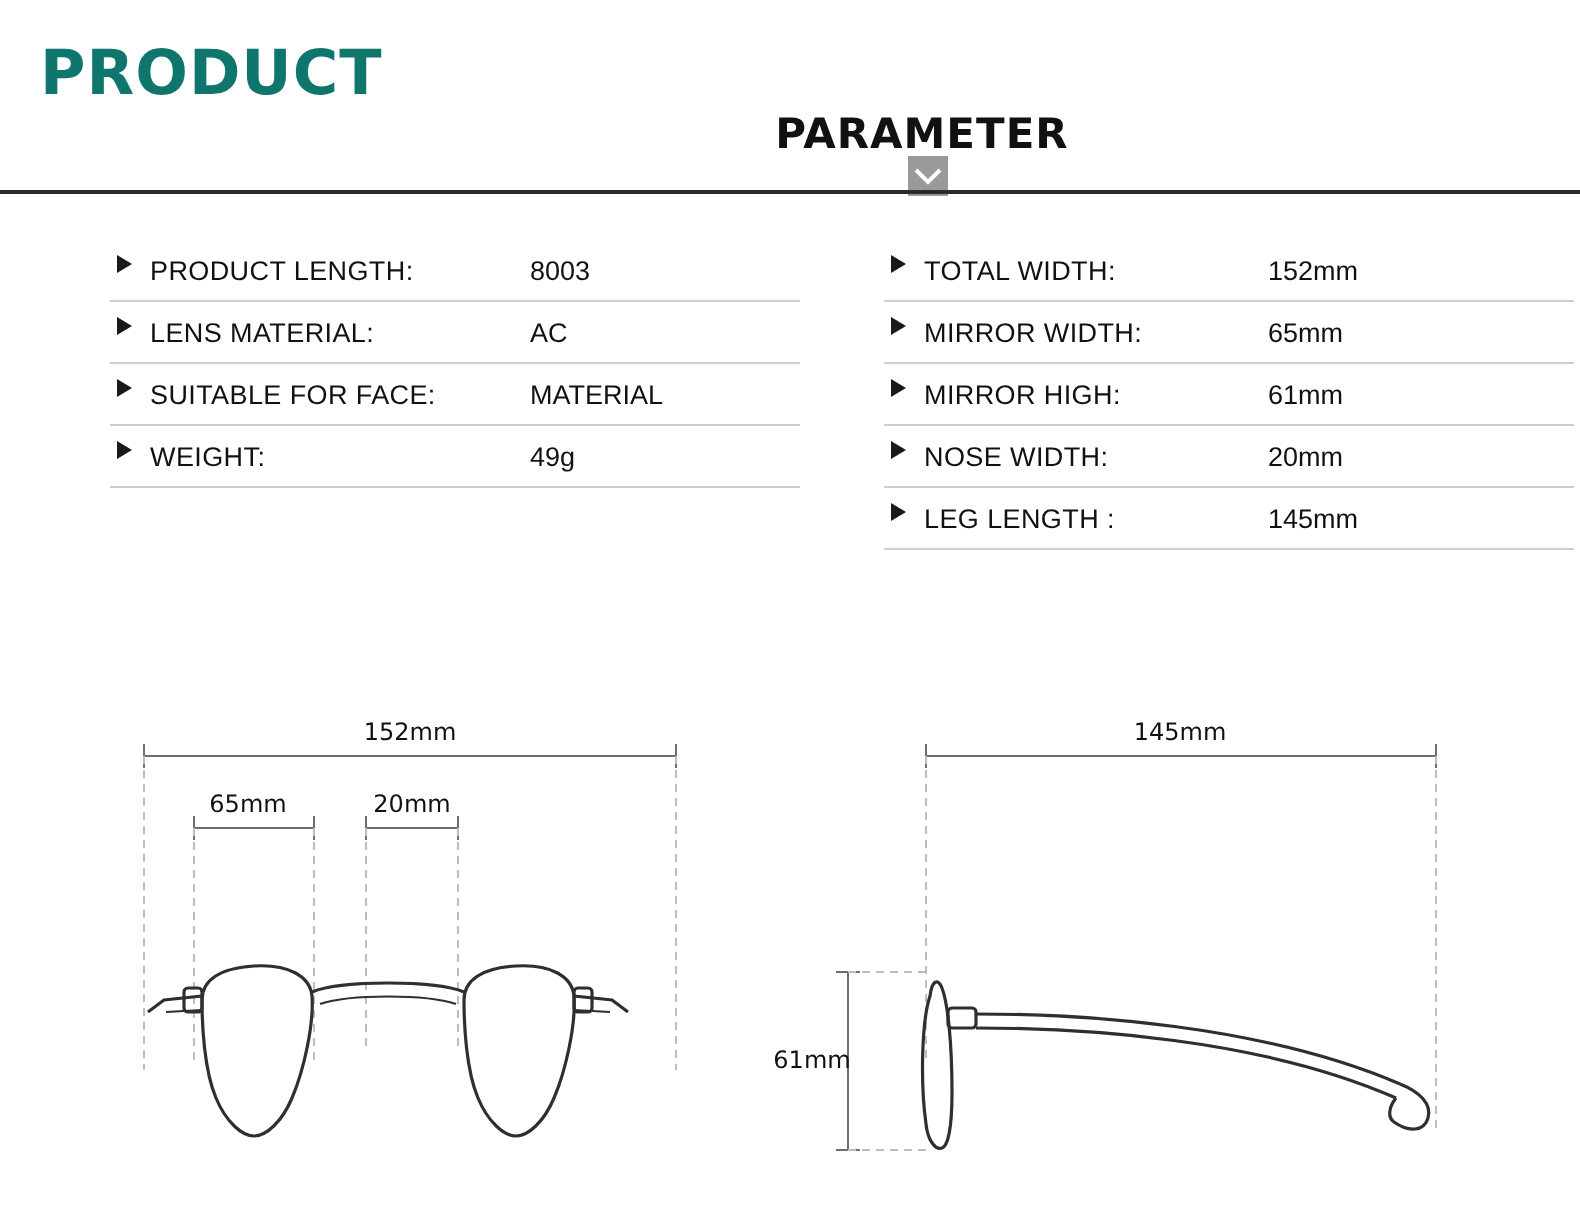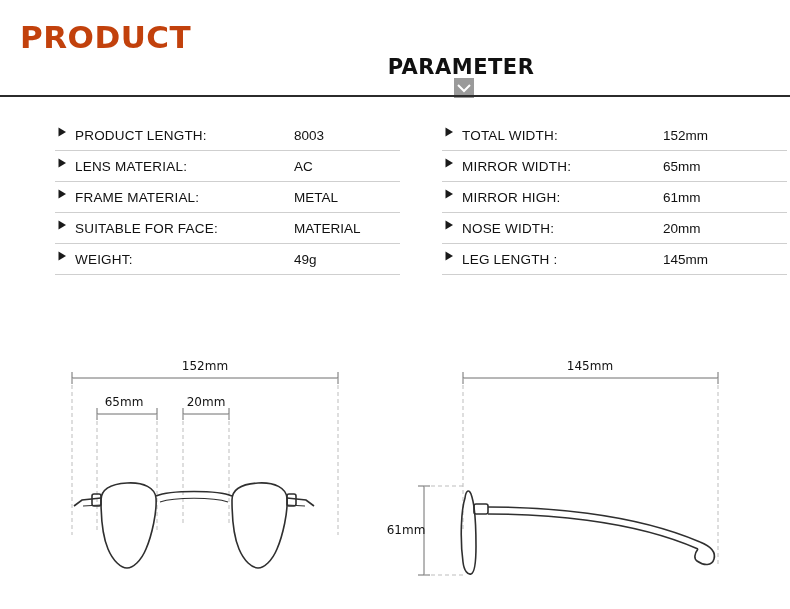--- a/index.html
+++ b/index.html
@@ -21,21 +21,21 @@
     position: relative;
     padding: 22px 0 0 20px;
     height: 78px;
     box-sizing: border-box;
   }
   .title-main {
     font-size: 31px;
     font-weight: bold;
     letter-spacing: 0.5px;
     font-family: "DejaVu Sans", sans-serif;
-    color: #c2410c;
+    color: #0f766e;
     line-height: 1.0;
   }
   .title-sub-row {
     display: flex;
     align-items: center;
     margin-top: 4px;
     margin-left: 112px;
     flex-direction: column;
   }
   .title-sub {
@@ -107,21 +107,20 @@
     font-size: 13.5px;
     letter-spacing: 0.2px;
     color: #111111;
     white-space: nowrap;
     flex: 0 0 190px;
   }
   .spec-value {
     font-size: 13.5px;
     color: #111111;
     white-space: nowrap;
-    margin-left: 29px;
   }
   .spec-col.right .spec-label { flex: 0 0 172px; }
 
   
   .diagram {
     position: absolute;
     top: 330px;
     left: 0;
     width: 790px;
     height: 279px;
@@ -168,29 +167,20 @@
     <div class="spec-row">
       <span class="bullet">
         <svg width="9" height="11" viewBox="0 0 9 11">
             <path d="M0.5 0.5 L8 5 L0.5 9.5 Z" fill="#1a1a1a"></path>
           </svg>
       </span>
       <span class="spec-label">LENS MATERIAL:</span>
       <span class="spec-value">AC</span>
     </div>
 
-    <div class="spec-row">
-      <span class="bullet">
-        <svg width="9" height="11" viewBox="0 0 9 11">
-            <path d="M0.5 0.5 L8 5 L0.5 9.5 Z" fill="#1a1a1a"></path>
-          </svg>
-      </span>
-      <span class="spec-label">FRAME MATERIAL:</span>
-      <span class="spec-value">METAL</span>
-    </div>
 
     <div class="spec-row">
       <span class="bullet">
         <svg width="9" height="11" viewBox="0 0 9 11">
             <path d="M0.5 0.5 L8 5 L0.5 9.5 Z" fill="#1a1a1a"></path>
           </svg>
       </span>
       <span class="spec-label">SUITABLE FOR FACE:</span>
       <span class="spec-value">MATERIAL</span>
     </div>

